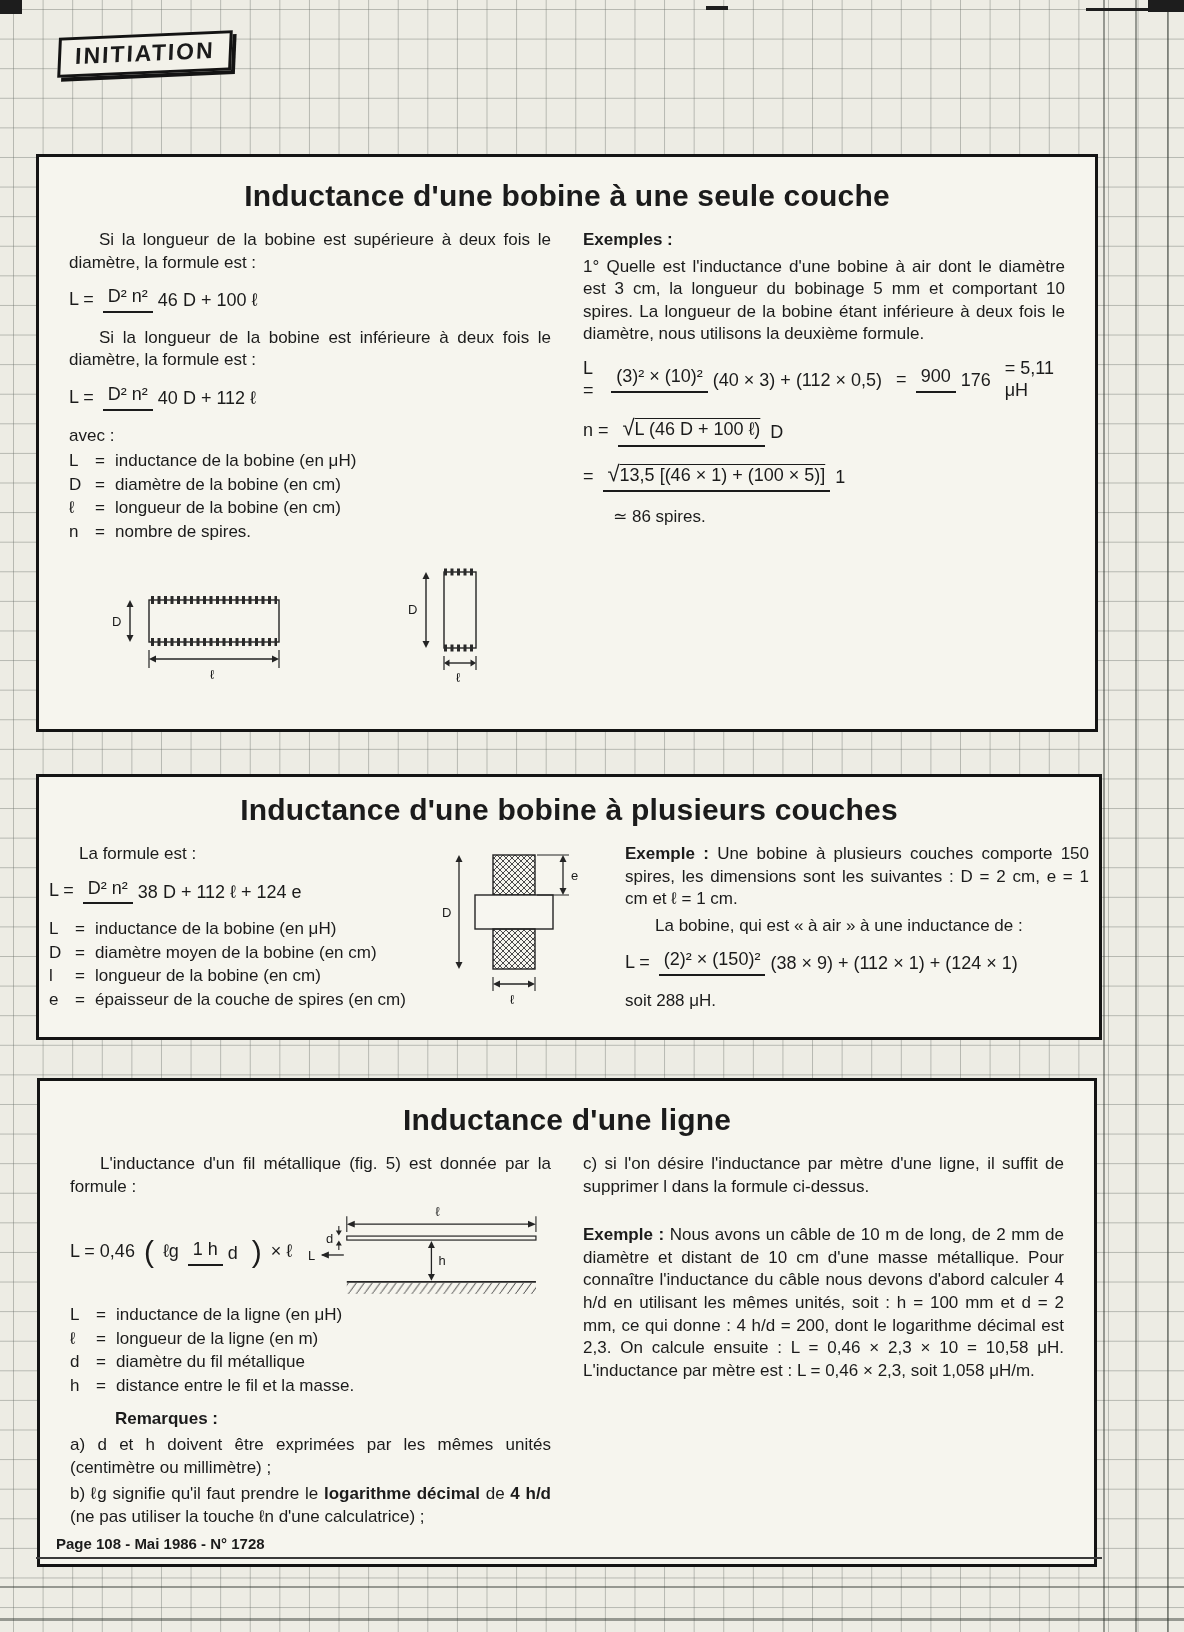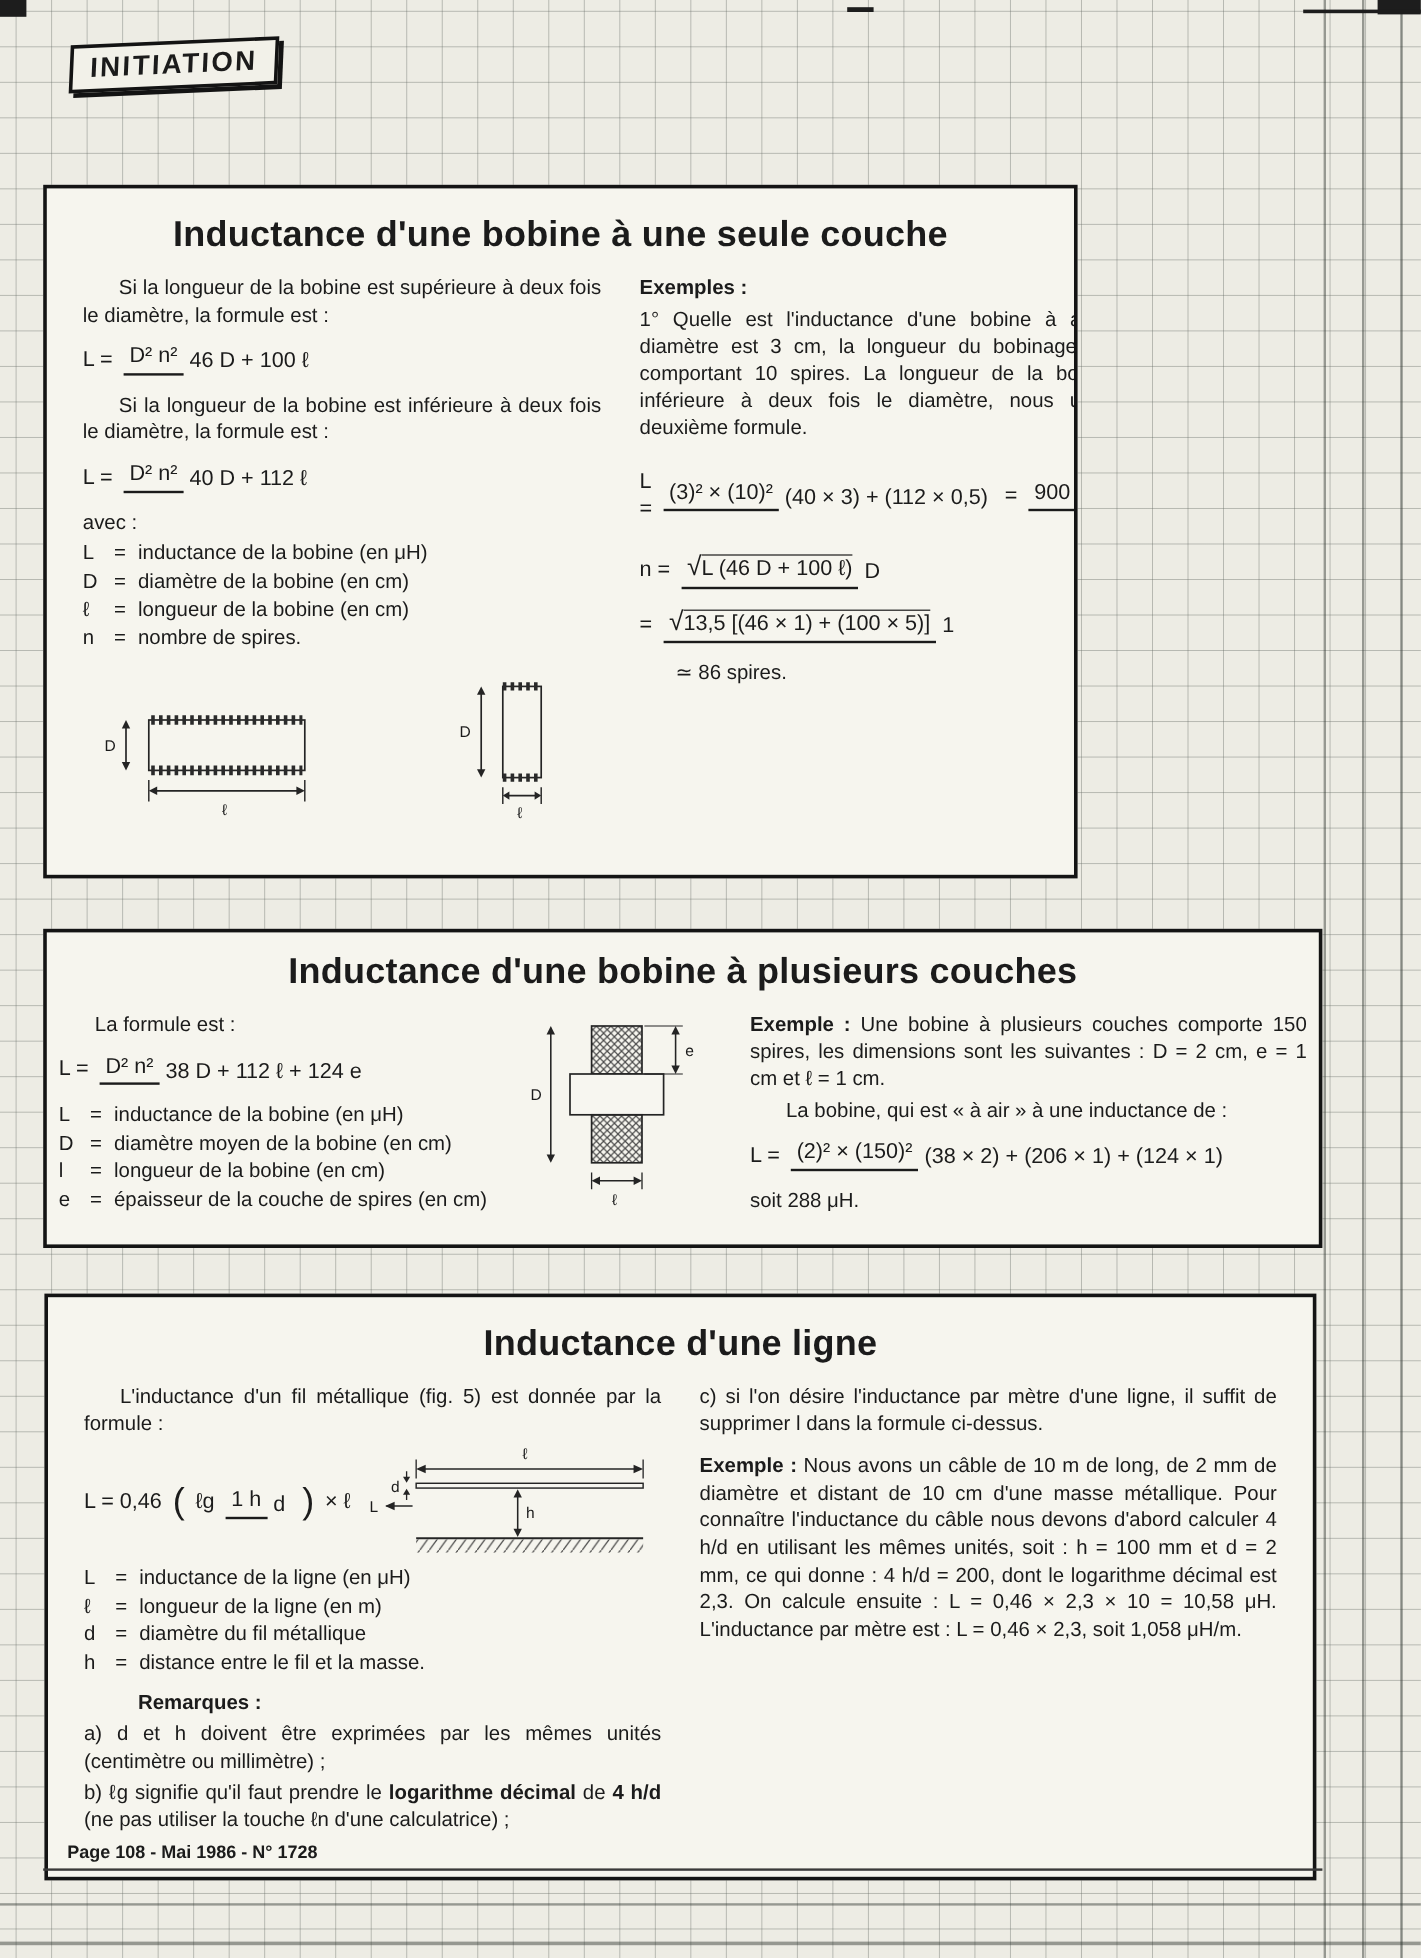--- a/index.html
+++ b/index.html
@@ -23,32 +23,32 @@
   
   .logo{ position:absolute; left:58px; top:34px; transform:rotate(-2.5deg); }
   .logo-inner{
     display:inline-block; border:3px solid #131313; background:#f2f1e9;
     padding:3px 14px 4px; font-weight:bold; font-size:23px; letter-spacing:2px;
     transform:skewX(-5deg); box-shadow:4px 4px 0 #131313;
   }
 
   
   .box{ position:absolute; background:#f6f5ee; border:3px solid #141414; overflow:hidden; }
-  .box1{ left:36px; top:154px;  width:862px; height:578px; padding:14px 30px 4px; }
+  .box1{ left:36px; top:154px;  width:1062px; height:578px; padding:14px 30px 4px; }
   .box2{ left:36px; top:774px;  width:1066px; height:266px; padding:8px 10px; }
   .box3{ left:37px; top:1078px; width:1060px; height:489px; padding:14px 30px; }
   .box-title{ text-align:center; font-weight:bold; font-size:30px; margin:8px 0 16px; letter-spacing:0.2px; }
 
   .cols{ display:flex; gap:32px; }
   .col{ flex:1; font-size:17px; line-height:1.33; }
   .just{ text-align:justify; }
   .ind{ text-indent:30px; }
   p{ margin:0 0 4px; }
   .b{ font-weight:bold; }
-  .ex-gap{ margin-top:13px; }
+  .ex-gap{ margin-top:26px; }
   .result{ margin:6px 0 0 30px; }
 
   
   .formula{ display:flex; align-items:center; gap:9px; margin:12px 0 14px; font-size:18px; line-height:1.2; }
   .frac{ display:inline-flex; flex-direction:row; align-items:center; }
   .frac .num{ padding:0 5px 3px; border-bottom:2px solid #1b1b1b; white-space:nowrap; }
   .frac .den{ padding:3px 5px 0; white-space:nowrap; }
   .rad{ font-size:22px; }
   .radicand{ text-decoration:overline; }
   .bigparen{ font-size:30px; font-weight:normal; line-height:1; }
@@ -277,21 +277,21 @@
       </svg>
     </div>
 
     <div class="col b2right">
       <p class="just"><span class="b">Exemple : </span><span>Une bobine à plusieurs couches comporte 150 spires, les dimensions sont les suivantes : D = 2 cm, e = 1 cm et ℓ = 1 cm.</span></p>
       <p class="ind">La bobine, qui est « à air » à une inductance de :</p>
       <div class="formula">
         <span>L =</span>
         <span class="frac">
           <span class="num">(2)² × (150)²</span>
-          <span class="den">(38 × 2) + (206 × 1) + (124 × 1)</span>
+          <span class="den">(38 × 9) + (112 × 1) + (124 × 1)</span>
         </span>
       </div>
       <p>soit 288 μH.</p>
     </div>
   </div>
 </section>
 
 <section class="box box3">
   <h1 class="box-title">Inductance d'une ligne</h1>
   <div class="cols">

